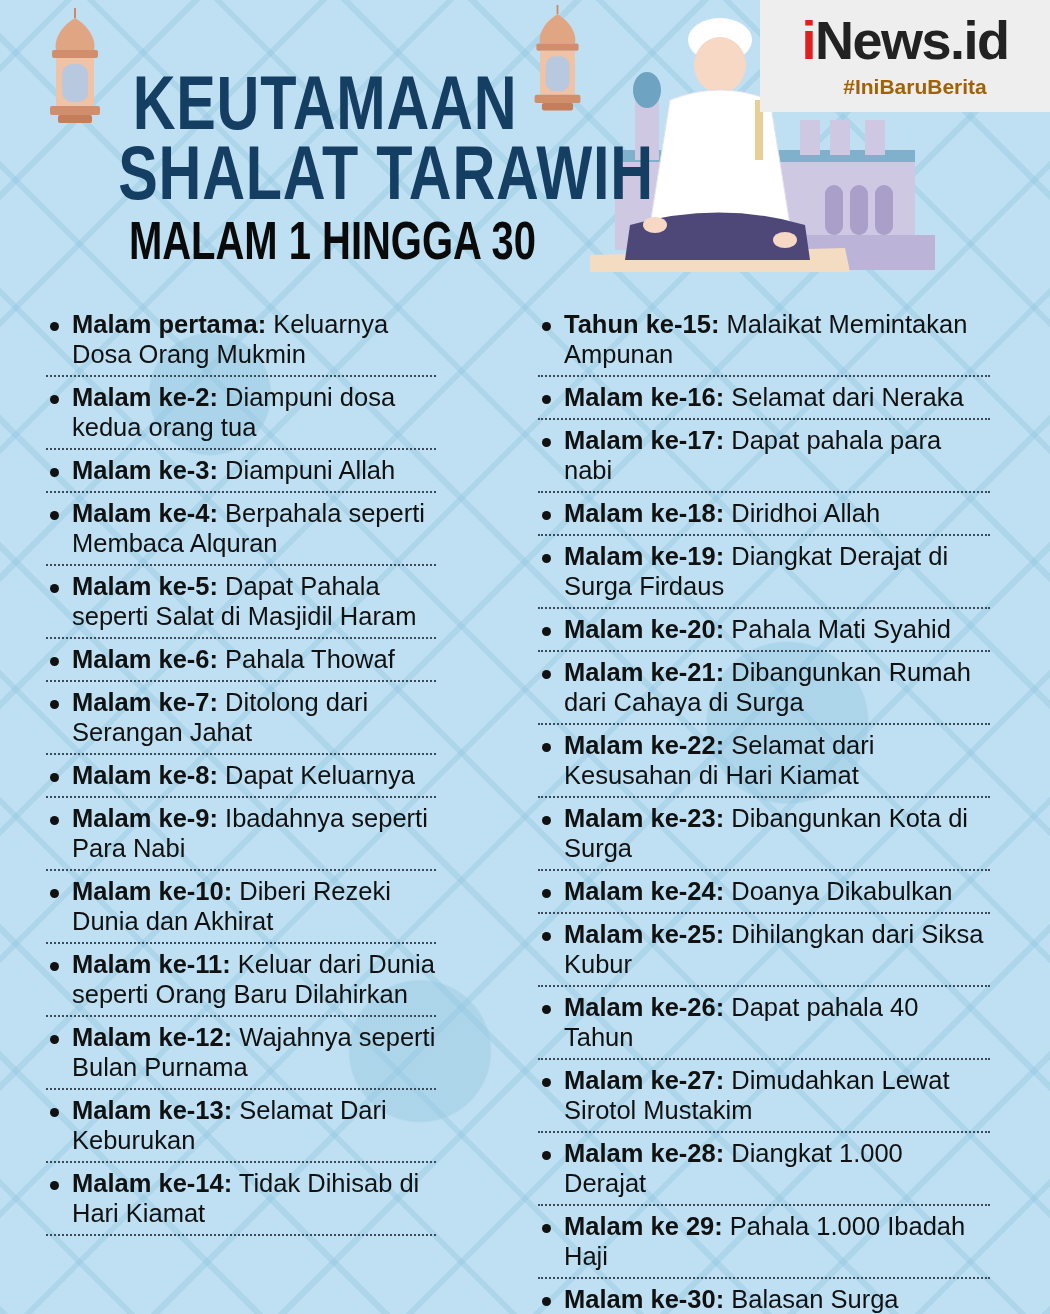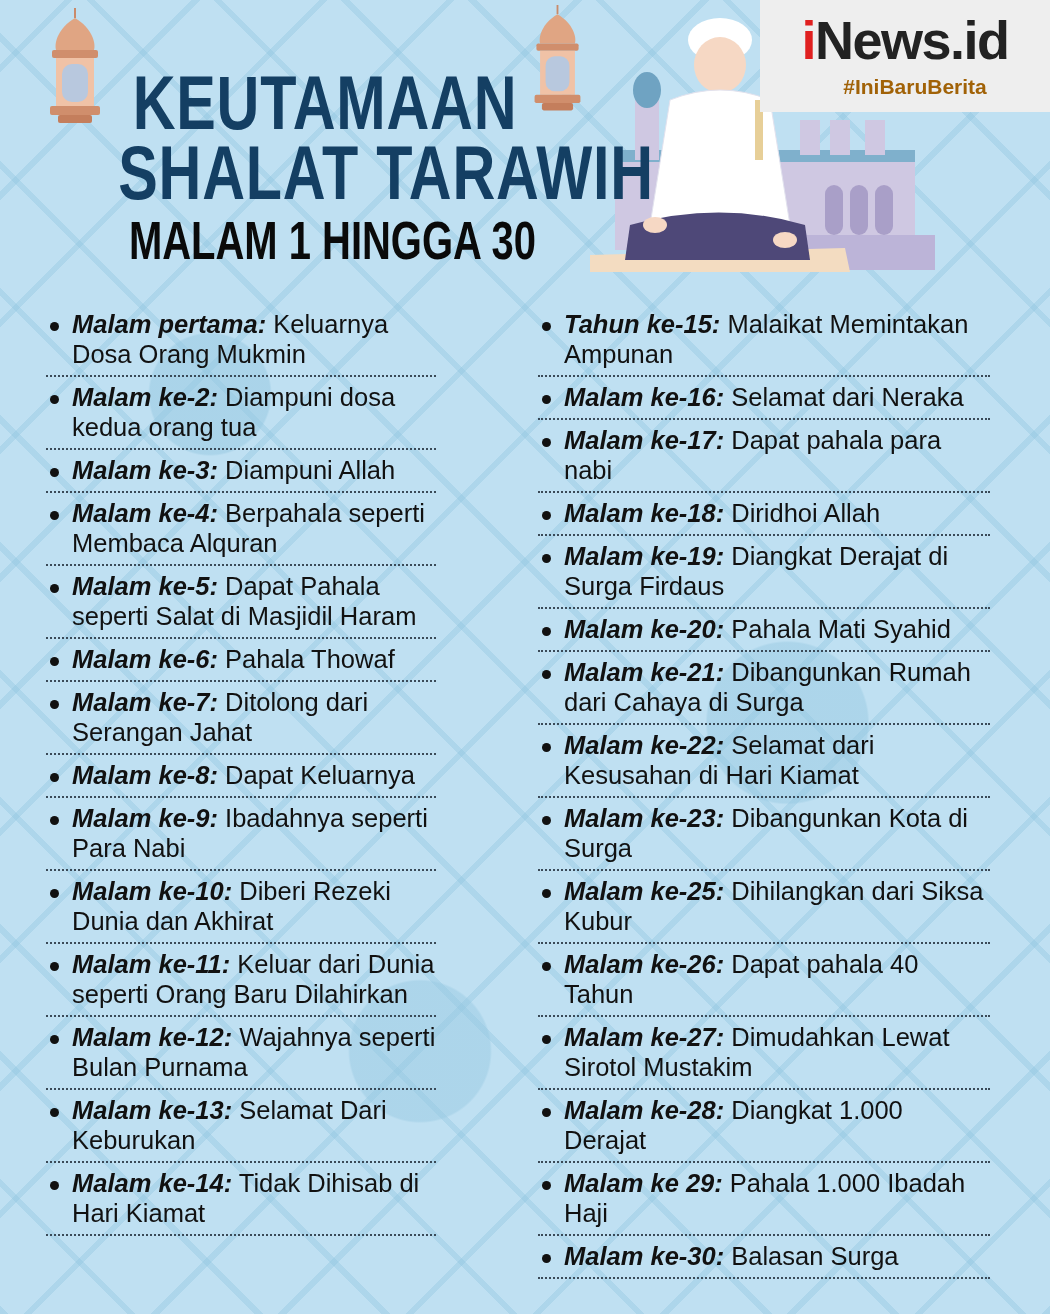--- a/index.html
+++ b/index.html
@@ -54,21 +54,21 @@
     position: relative;
     padding-left: 26px;
     font-size: 25.5px; line-height: 30px;
     padding-top: 3px; padding-bottom: 6px; margin-bottom: 2px;
     border-bottom: 2px dotted #3a4a58;
   }
   .item::before {
     content: ""; position: absolute; left: 4px; top: 16px;
     width: 9px; height: 9px; border-radius: 50%; background: #111;
   }
-  .item .night { font-weight: bold; font-style: italic; }
+  .item .night { font-weight: bold; }
 
   .footer { position: absolute; left: 0; top: 1317px; width: 932px; height: 16px; z-index: 2; }
   .footer-bar { position: absolute; left: 0; top: 3px; width: 385px; height: 9px; background: #143f63; }
   .footer-text { position: absolute; left: 395px; top: -2px; font-size: 17px; color: #111; white-space: nowrap; }
   .footer-text b { font-weight: bold; }
 </style>
 </head>
 <body>
 
 <div class="bg-pattern"></div>
@@ -148,20 +148,21 @@
 <div class="col col-right" id="right-col">
     <div class="item"><span class="night">Tahun ke-15:</span><span> Malaikat Memintakan Ampunan</span></div>
     <div class="item"><span class="night">Malam ke-16:</span><span> Selamat dari Neraka</span></div>
     <div class="item"><span class="night">Malam ke-17:</span><span> Dapat pahala para nabi</span></div>
     <div class="item"><span class="night">Malam ke-18:</span><span> Diridhoi Allah</span></div>
     <div class="item"><span class="night">Malam ke-19:</span><span> Diangkat Derajat di Surga Firdaus</span></div>
     <div class="item"><span class="night">Malam ke-20:</span><span> Pahala Mati Syahid</span></div>
     <div class="item"><span class="night">Malam ke-21:</span><span> Dibangunkan Rumah dari Cahaya di Surga</span></div>
     <div class="item"><span class="night">Malam ke-22:</span><span> Selamat dari Kesusahan di Hari Kiamat</span></div>
     <div class="item"><span class="night">Malam ke-23:</span><span> Dibangunkan Kota di Surga</span></div>
+    <div class="item"><span class="night">Malam ke-24:</span><span> Doanya Dikabulkan</span></div>
     <div class="item"><span class="night">Malam ke-25:</span><span> Dihilangkan dari Siksa Kubur</span></div>
     <div class="item"><span class="night">Malam ke-26:</span><span> Dapat pahala 40 Tahun</span></div>
     <div class="item"><span class="night">Malam ke-27:</span><span> Dimudahkan Lewat Sirotol Mustakim</span></div>
     <div class="item"><span class="night">Malam ke-28:</span><span> Diangkat 1.000 Derajat</span></div>
     <div class="item"><span class="night">Malam ke 29:</span><span> Pahala 1.000 Ibadah Haji</span></div>
     <div class="item"><span class="night">Malam ke-30:</span><span> Balasan Surga</span></div>
   </div>
 
 <div class="footer">
   <div class="footer-bar"></div>

